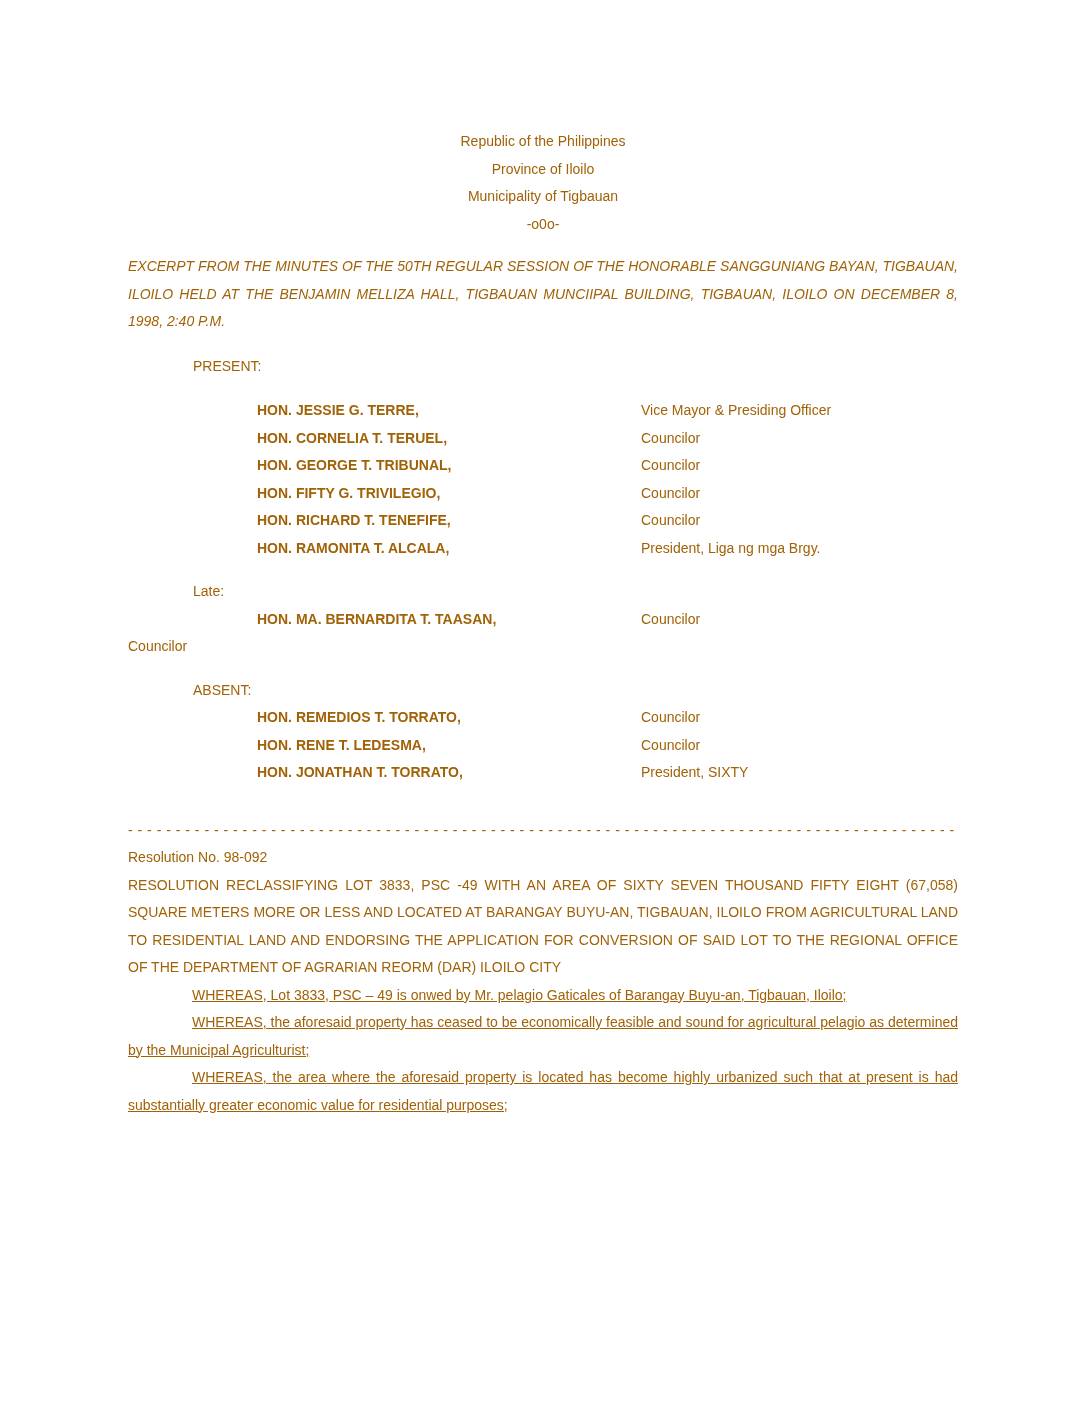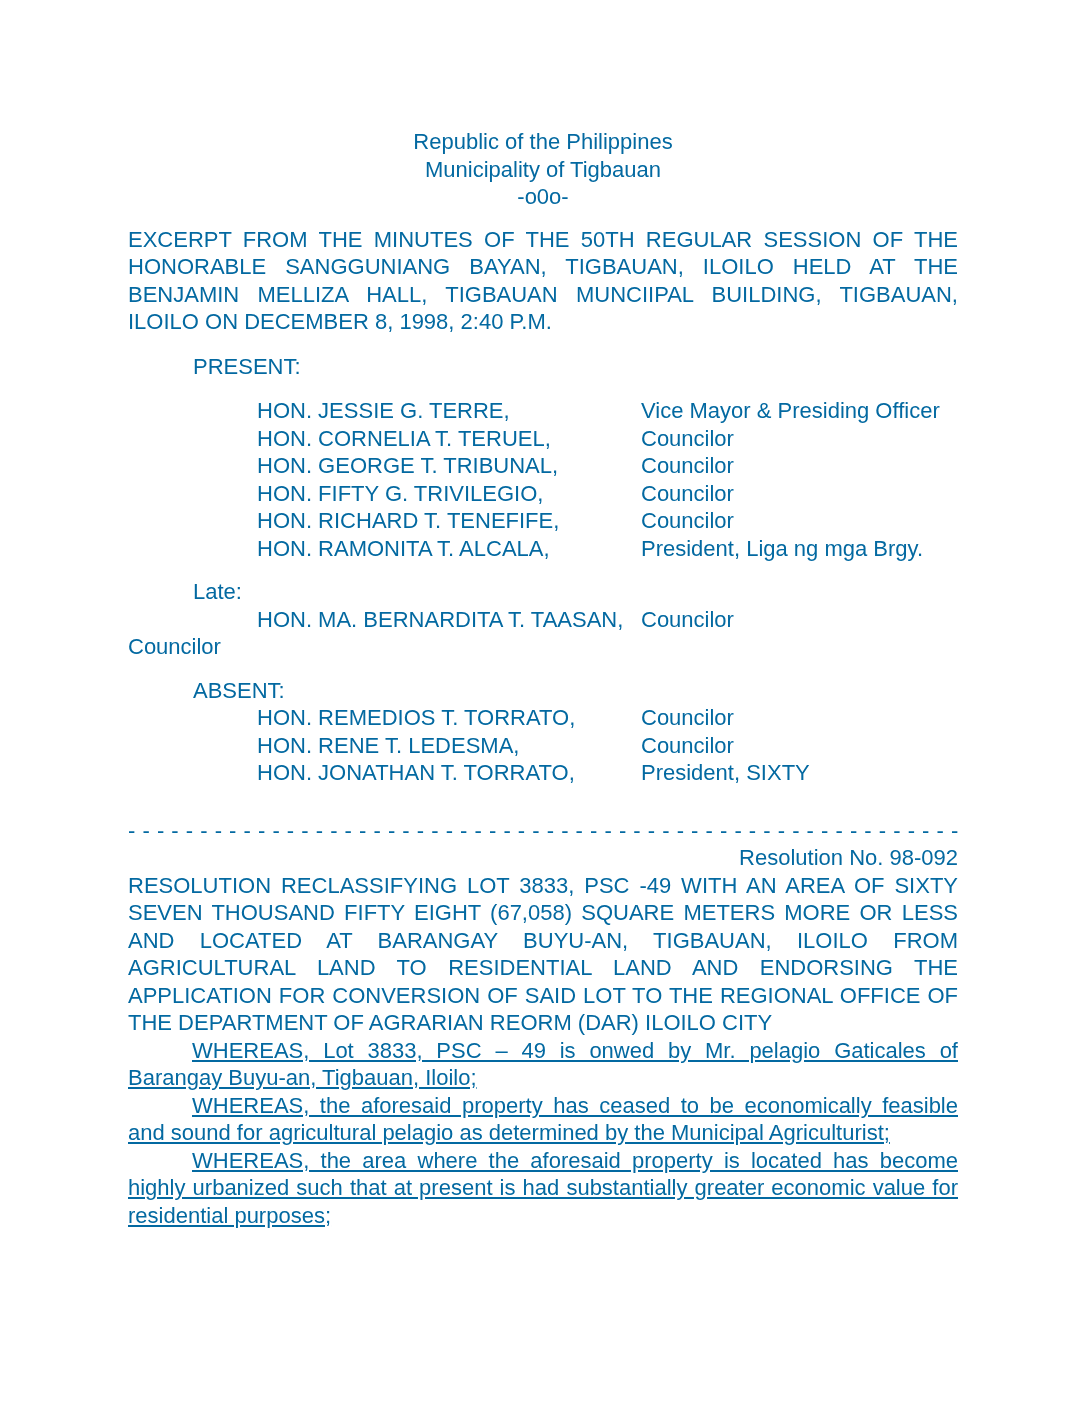--- a/index.html
+++ b/index.html
@@ -8,50 +8,51 @@
     background: #ffffff;
   }
   .page {
     position: relative;
     width: 1088px;
     height: 1408px;
     background: #ffffff;
     box-sizing: border-box;
     padding: 128px 130px 40px 128px;
     font-family: "Liberation Sans", sans-serif;
-    font-size: 22px;
+    font-size: 14px;
     line-height: 27.5px;
-    color: #0369a1;
+    color: #a16207;
     overflow: hidden;
   }
   .center { text-align: center; }
   .justify { text-align: justify; }
-  .excerpt-para { margin-top: 15px; }
+  .excerpt-para { margin-top: 15px; font-style: italic; }
   .attendance-label { margin-top: 17px; padding-left: 65px; }
   .attendance-label.flush { margin-top: 16px; }
   .attendance-row { display: grid; grid-template-columns: 513px auto; }
   .attendance-row.first-gap { margin-top: 17px; }
-  .attendance-row .name-cell { padding-left: 129px; }
+  .attendance-row .name-cell { padding-left: 129px; font-weight: bold; }
   .separator-line {
     margin-top: 30px;
     white-space: nowrap;
     overflow: hidden;
     letter-spacing: 0.5px;
   }
-  .resolution-no { text-align: right; }
+  .resolution-no { text-align: left; }
   .resolution-title { }
   .whereas-para { text-indent: 64px; text-decoration: underline; }
 </style>
 </head>
 <body>
 
 <div class="page">
 
   <div class="center">
     <div>Republic of the Philippines</div>
+    <div>Province of Iloilo</div>
     <div>Municipality of Tigbauan</div>
     <div>-o0o-</div>
   </div>
 
   <div class="justify excerpt-para">EXCERPT FROM THE MINUTES OF THE 50TH REGULAR SESSION OF THE HONORABLE SANGGUNIANG BAYAN, TIGBAUAN, ILOILO  HELD AT THE BENJAMIN MELLIZA HALL, TIGBAUAN MUNCIIPAL BUILDING, TIGBAUAN, ILOILO ON DECEMBER  8, 1998, 2:40  P.M.</div>
 
   <div class="attendance-label">PRESENT:</div>
 
   <div class="attendance-row first-gap">
     <span class="name-cell">HON. JESSIE G. TERRE,</span>

